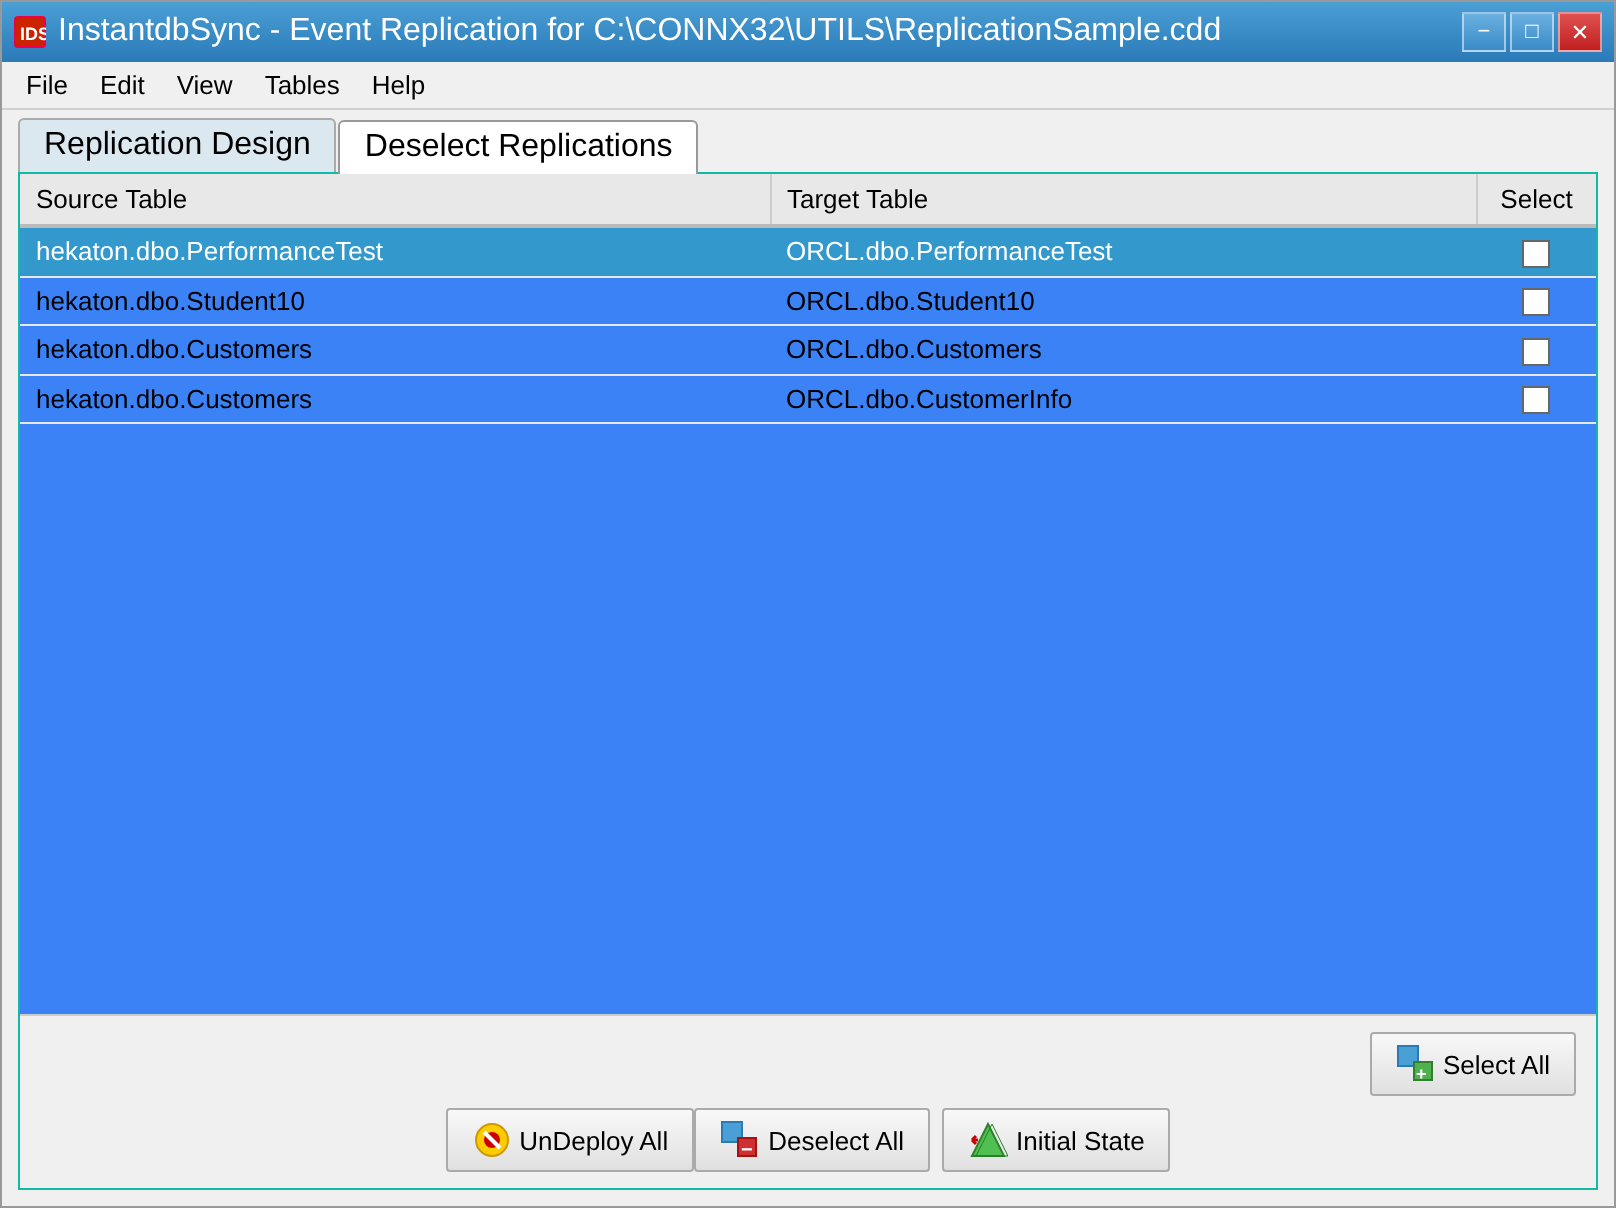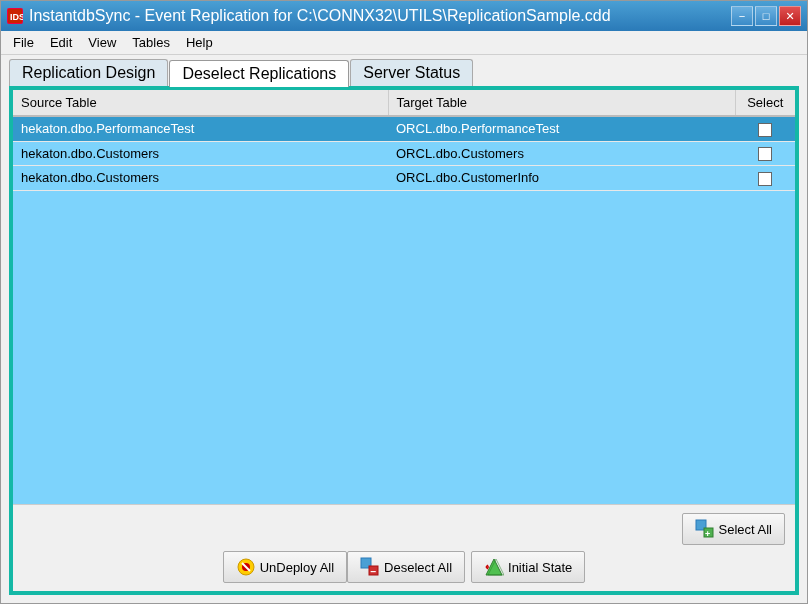--- a/index.html
+++ b/index.html
@@ -120,23 +120,23 @@
       font-weight: normal;
       position: relative;
       bottom: -1px;
       z-index: 1;
     }
 
     .main-content {
       flex: 1;
       display: flex;
       flex-direction: column;
-      border: 4px solid #14b8a6;
+      border: 1px solid #14b8a6;
       margin: 0 8px 8px 8px;
-      background: #7dd3fc;
+      background: #3b82f6;
       overflow: hidden;
     }
 
     .table-container {
       flex: 1;
       overflow: auto;
     }
 
     .data-table {
       width: 100%;
@@ -244,40 +244,42 @@
     <span class="menu-item">Tables</span>
     <span class="menu-item">Help</span>
   </div>
 
   <div class="tab-bar">
     <div class="tab">
       <span>Replication Design</span>
     </div>
     <div class="tab active">
       <span>Deselect Replications</span>
-    </div>
-    <div class="tab">
-      <span>Server Status</span>
     </div>
   </div>
 
   <div class="main-content">
     <div class="table-container">
       <table class="data-table">
         <thead>
           <tr>
             <th class="col-source">Source Table</th>
             <th class="col-target">Target Table</th>
             <th class="col-select">Select</th>
           </tr>
         </thead>
         <tbody id="table-body">
         <tr class="selected">
               <td>hekaton.dbo.PerformanceTest</td>
               <td>ORCL.dbo.PerformanceTest</td>
+              <td><div class="checkbox"></div></td>
+            </tr>
+            <tr>
+              <td>hekaton.dbo.Student10</td>
+              <td>ORCL.dbo.Student10</td>
               <td><div class="checkbox"></div></td>
             </tr>
             <tr>
               <td>hekaton.dbo.Customers</td>
               <td>ORCL.dbo.Customers</td>
               <td><div class="checkbox"></div></td>
             </tr>
             <tr>
               <td>hekaton.dbo.Customers</td>
               <td>ORCL.dbo.CustomerInfo</td>

